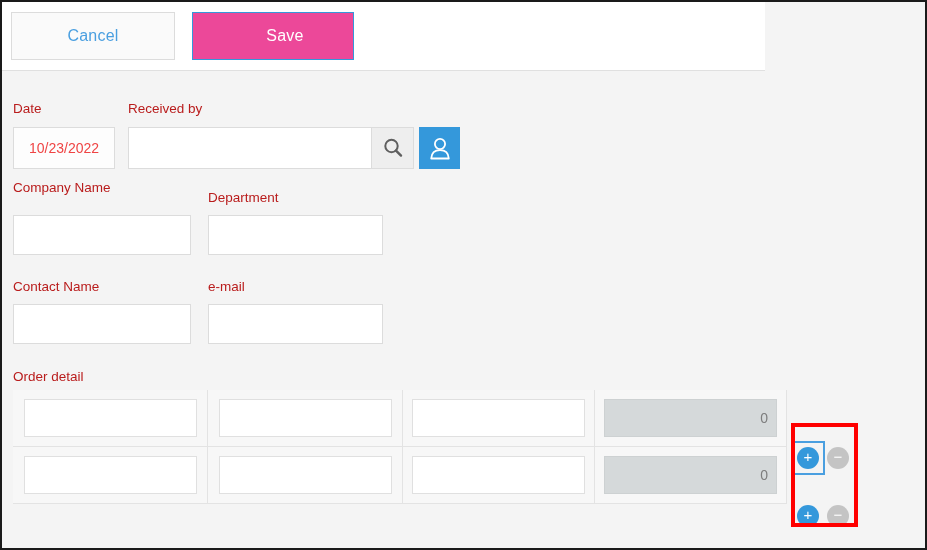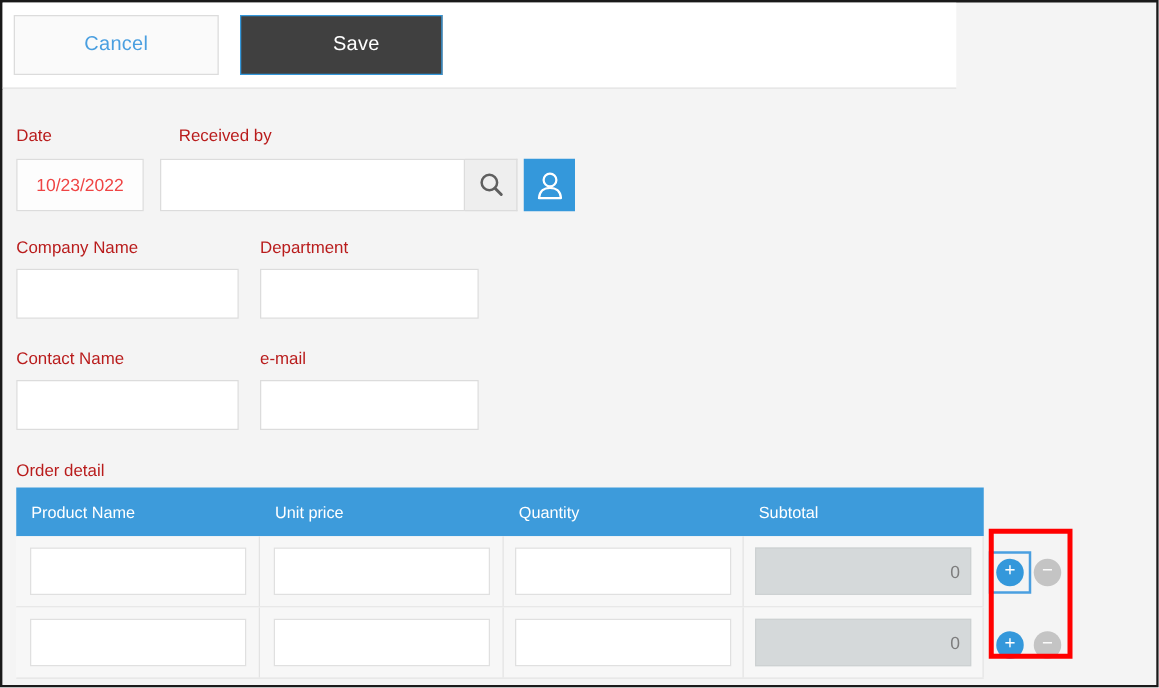--- a/index.html
+++ b/index.html
@@ -45,21 +45,21 @@
   }
   .btn-cancel {
     left: 9px;
     width: 164px;
     background: #fafafa;
     color: #4a9fe0;
   }
   .btn-save {
     left: 190px;
     width: 162px;
-    background: #404040;
+    background: #ec4899;
     border-color: #3498db;
     color: #ffffff;
     padding-left: 24px;
   }
 
   
   .form-body {
     position: absolute;
     left: 0; top: 70px;
     width: 923px;
@@ -79,21 +79,21 @@
     border: 1px solid #dcdcdc;
     font-size: 14px;
     color: #ef4444;
     padding: 0 10px;
     font-family: "Liberation Sans", sans-serif;
     outline: none;
   }
 
   
   .lbl-date      { left: 11px;  top: 29px; }
-  .lbl-received  { left: 126px; top: 29px; margin-left: 15px; }
+  .lbl-received  { left: 126px; top: 29px; }
   .inp-date {
     left: 11px; top: 55px;
     width: 102px; height: 42px;
     text-align: center;
     background: #fdfdfd;
   }
   .inp-received {
     left: 126px; top: 55px;
     width: 244px; height: 42px;
   }
@@ -114,21 +114,21 @@
     left: 417px; top: 55px;
     width: 41px; height: 42px;
     background: #3498db;
     display: flex;
     align-items: center;
     justify-content: center;
     cursor: pointer;
   }
 
   
-  .lbl-company    { left: 11px;  top: 118px; }
+  .lbl-company    { left: 11px;  top: 108px; }
   .lbl-department { left: 206px; top: 118px; }
   .inp-company    { left: 11px;  top: 143px; width: 178px; height: 40px; }
   .inp-department { left: 206px; top: 143px; width: 175px; height: 40px; }
 
   
   .lbl-contact { left: 11px;  top: 207px; }
   .lbl-email   { left: 206px; top: 207px; text-align: right; }
   .inp-contact { left: 11px;  top: 232px; width: 178px; height: 40px; }
   .inp-email   { left: 206px; top: 232px; width: 175px; height: 40px; }
 
@@ -287,26 +287,20 @@
 
     <div class="field-label lbl-contact">Contact Name</div>
     <input class="txtbox inp-contact" value="" style="">
 
     <div class="field-label lbl-email">e-mail</div>
     <input class="txtbox inp-email" value="" style="">
 
     <div class="field-label lbl-orderdetail">Order detail</div>
 
     <div class="order-table">
-      <div class="thead">
-        <div class="th col-product">Product Name</div>
-        <div class="th col-unit">Unit price</div>
-        <div class="th col-quantity">Quantity</div>
-        <div class="th col-subtotal">Subtotal</div>
-      </div>
 
       <div class="trow">
         <div class="td col-product">
           <input class="cell-input" value="" style="">
         </div>
         <div class="td col-unit">
           <input class="cell-input" value="" style="">
         </div>
         <div class="td col-quantity">
           <input class="cell-input" value="" style="">

